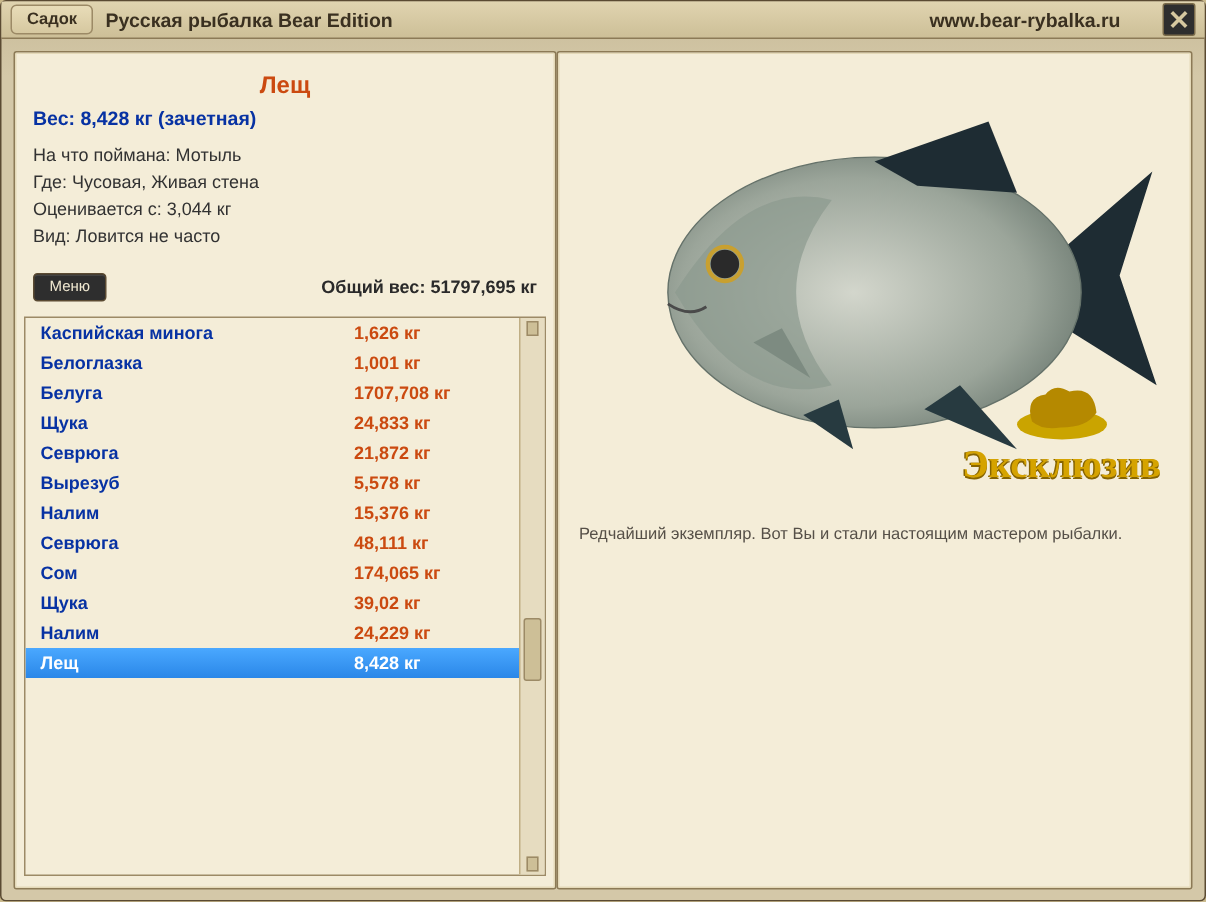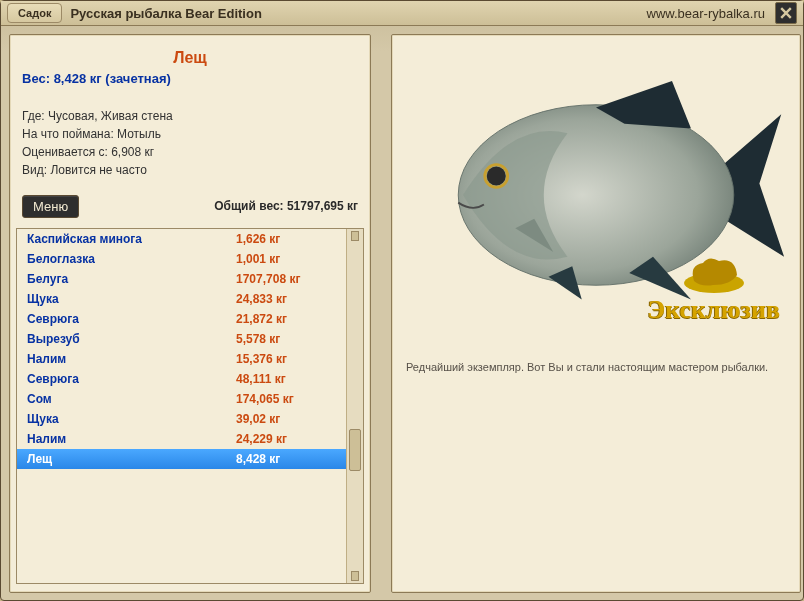--- a/index.html
+++ b/index.html
@@ -4,61 +4,61 @@
 <style>
   html,body{margin:0;padding:0;font-family:Verdana,Geneva,sans-serif;font-size:12px;background:#c9b88a}
   .window{width:804px;height:601px;position:relative;background:#d4c8a8;box-sizing:border-box;
     background-image:linear-gradient(#c8bb98,#d4c8a8 50px);border:1px solid #5a4a32;border-radius:4px}
   
   .titlebar{height:24px;display:flex;align-items:center;padding:0 6px;
     background:linear-gradient(#e0d4b0,#cdbf97);border-bottom:1px solid #8c7a56}
   .title-tab{background:linear-gradient(#e8dcb8,#d6c8a0);border:1px solid #9c8a66;border-radius:4px;
     padding:3px 10px;color:#3a3020;font-weight:bold;font-size:11px;margin-right:8px}
   .title-text{color:#3a3020;font-size:13px;font-weight:bold;flex:1}
-  .title-url{color:#3a3020;font-size:13px;font-weight:normal;margin-right:10px}
+  .title-url{color:#3a3020;font-size:13px;font-weight:bold;margin-right:28px}
   .close-btn{width:20px;height:20px;background:#2e2e2e;border:1px solid #7a6b4a;border-radius:2px;
     display:flex;align-items:center;justify-content:center;color:#d6c8a0;cursor:pointer}
   .close-btn svg{width:12px;height:12px}
   
-  .body{display:flex;gap:20px;padding:8px;height:calc(601px - 26px);box-sizing:border-box}
+  .body{display:flex;gap:0;padding:8px;height:calc(601px - 26px);box-sizing:border-box}
   .pane{flex:1;background:#f4edd8;border:1px solid #8c7a56;border-radius:2px;display:flex;flex-direction:column;
     box-shadow:inset 0 0 0 1px #e4d9b8}
   .left{flex:0 0 360px}
   
   .details{padding:10px 12px 8px;color:#3c3c3c}
   .fish-name{text-align:center;color:#cb4a10;font-weight:bold;font-size:16px;margin:4px 0 4px}
-  .weight-line{color:#0732a3;font-weight:bold;font-size:13px;margin-bottom:21px}
+  .weight-line{color:#0732a3;font-weight:bold;font-size:13px;margin-bottom:8px}
   .detail-row{color:#323232;font-size:12px;line-height:18px}
   
   .version-row{margin:4px 0 0;padding:0}
   .version-box{display:inline-block;background:linear-gradient(#e8dcb8,#d6c8a0);border:1px solid #9c8a66;
     border-radius:3px;padding:3px 12px;color:#3a2f1a;font-weight:bold;margin-left:-1px}
   
   .menu-row{display:flex;align-items:center;padding:8px 12px 6px}
   .menu-btn{background:#2e2e2e;color:#f0e8d0;border:1px solid #5a4a32;border-radius:3px;padding:3px 10px;
-    font-size:13px;cursor:pointer;box-shadow:inset 0 1px 0 rgba(255,255,255,.1)}
+    font-size:10px;cursor:pointer;box-shadow:inset 0 1px 0 rgba(255,255,255,.1)}
   .counts{margin-left:auto;text-align:right;color:#2a2a2a;font-size:12px;font-weight:bold;line-height:15px}
   
   .list-wrap{margin:4px 6px 8px;border:1px solid #9c8a66;background:#f4edd8;flex:1;display:flex;min-height:0}
   .list{flex:1;overflow:hidden}
   .row{display:flex;padding:3px 10px;align-items:flex-end;cursor:pointer}
   .row .n{flex:1;color:#0732a3;font-weight:bold;font-size:12px}
   .row .w{color:#cb4a10;font-weight:bold;font-size:12px;min-width:100px}
   .row.selected{background:linear-gradient(#4aa8ff,#2a87e8);}
   .row.selected .n,.row.selected .w{color:#fff}
   .scrollbar{width:16px;background:#e6dcc0;border-left:1px solid #bfae84;position:relative}
   .scrollbar .thumb{position:absolute;left:2px;right:2px;top:200px;height:40px;background:#cdbf97;
     border:1px solid #9c8a66;border-radius:2px}
   .scrollbar::before,.scrollbar::after{content:"";position:absolute;left:4px;right:4px;height:8px;
     background:#cdbf97;border:1px solid #9c8a66}
   .scrollbar::before{top:2px}.scrollbar::after{bottom:2px}
   
   .right-inner{padding:10px 14px;display:flex;flex-direction:column;height:100%;box-sizing:border-box}
   .fish-img{flex:0 0 300px;position:relative;display:flex;align-items:center;justify-content:center}
-  .desc{margin-top:15px;color:#565048;font-size:11px;line-height:15px}
+  .desc{margin-top:4px;color:#565048;font-size:11px;line-height:15px}
   .hotkeys{margin-top:auto;color:#0732a3;font-weight:bold;font-size:12px;text-decoration:underline;
     cursor:pointer;padding:6px 0}
   .badge{position:absolute;right:6px;bottom:20px;display:flex;flex-direction:column;align-items:center}
   .badge-text{font-family:"Brush Script MT",cursive;font-size:26px;color:#d5a300;font-weight:bold;
     text-shadow:0 1px 0 #866400,-1px 0 #866400}
 </style>
 </head>
 <body>
 
 <div class="window">
@@ -78,30 +78,30 @@
 
     <div class="pane left">
       <div class="details">
         <div class="fish-name">Лещ</div>
         <div class="weight-line">
           <span>Вес:</span>
           <span>8,428 кг</span>
           <span>(зачетная)</span>
         </div>
         <div class="detail-row">
+          <span>На что поймана:</span>
+          <span>Мотыль</span>
+        </div>
+        <div class="detail-row">
           <span>Где:</span>
           <span>Чусовая, Живая стена</span>
         </div>
         <div class="detail-row">
-          <span>На что поймана:</span>
-          <span>Мотыль</span>
-        </div>
-        <div class="detail-row">
           <span>Оценивается с:</span>
-          <span>6,908 кг</span>
+          <span>3,044 кг</span>
         </div>
         <div class="detail-row">
           <span>Вид:</span>
           <span>Ловится не часто</span>
         </div>
       </div>
 
 
       <div class="menu-row">
         <button class="menu-btn">Меню</button>

